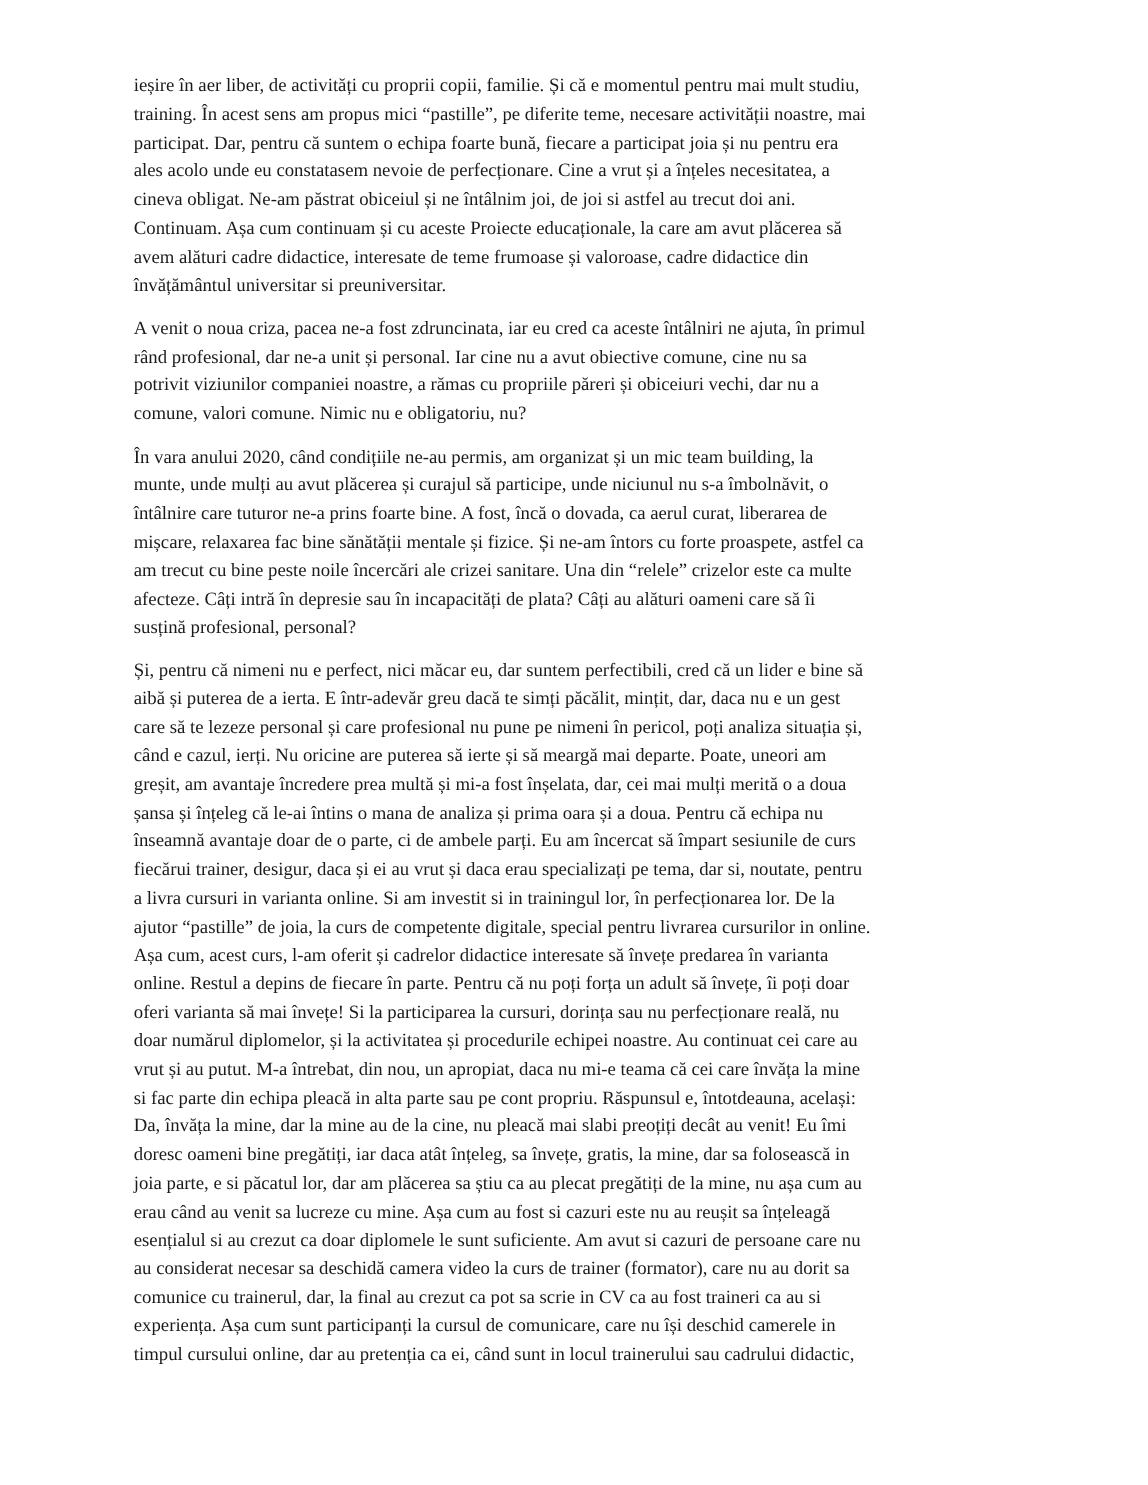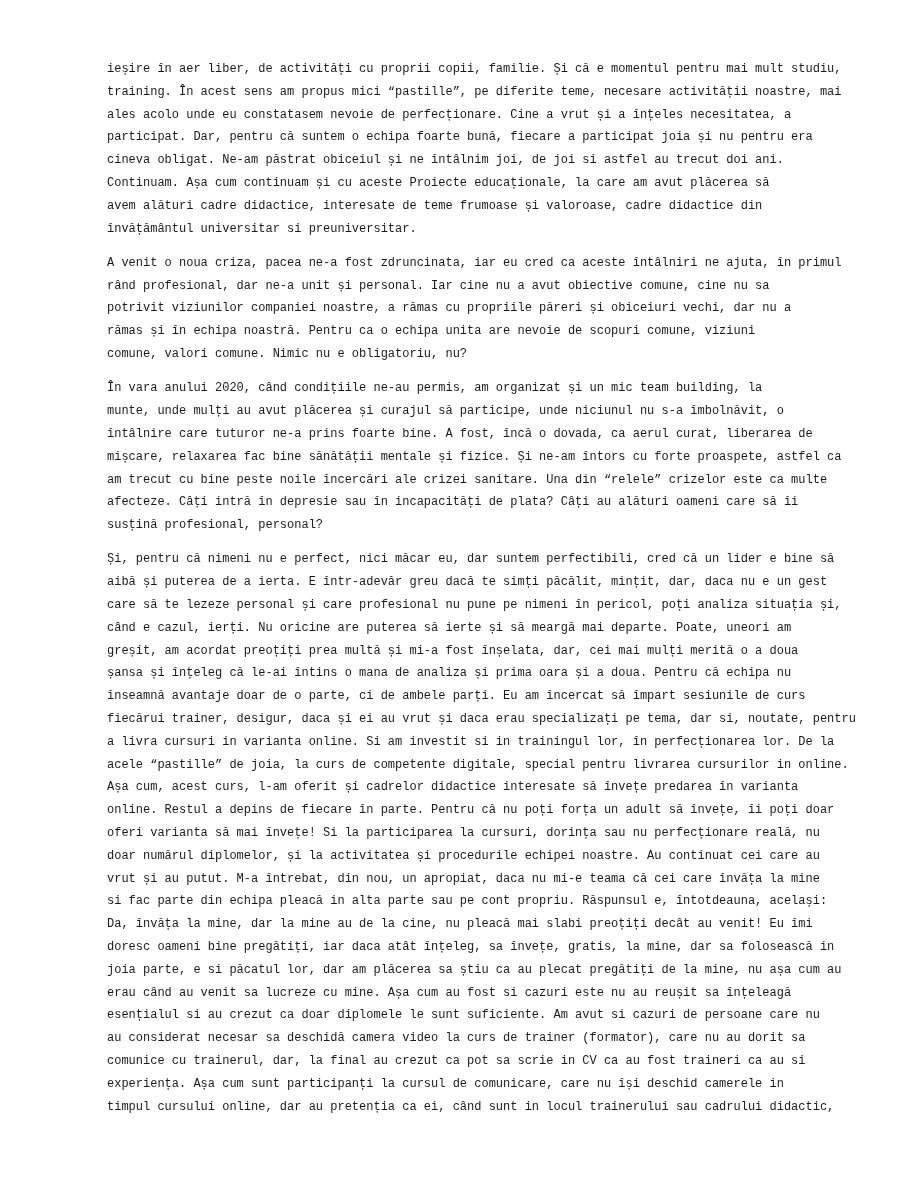--- a/index.html
+++ b/index.html
@@ -11,75 +11,74 @@
     width: 918px;
     height: 1188px;
     overflow: hidden;
     position: relative;
   }
   .page {
     position: absolute;
     left: 107px;
     top: 58px;
     width: 720px;
-    font-family: Liberation Mono, monospace;
-    font-size: 12px;
+    font-family: Liberation Serif, serif;
+    font-size: 15px;
     line-height: 22.8px;
     color: #1a1a1a;
   }
   .para {
     margin: 0 0 11.5px 0;
     white-space: normal;
   }
   .line {
     display: block;
     white-space: nowrap;
   }
 </style>
 </head>
 <body>
 
 <div class="page">
   <p class="para">
     <span class="line">ieșire în aer liber, de activități cu proprii copii, familie. Și că e momentul pentru mai mult studiu,</span>
     <span class="line">training. În acest sens am propus mici “pastille”, pe diferite teme, necesare activității noastre, mai</span>
+    <span class="line">participat. Dar, pentru că suntem o echipa foarte bună, fiecare a participat joia și nu pentru era</span>
     <span class="line">ales acolo unde eu constatasem nevoie de perfecționare. Cine a vrut și a înțeles necesitatea, a</span>
-    <span class="line">participat. Dar, pentru că suntem o echipa foarte bună, fiecare a participat joia și nu pentru era</span>
     <span class="line">cineva obligat. Ne-am păstrat obiceiul și ne întâlnim joi, de joi si astfel au trecut doi ani.</span>
     <span class="line">Continuam. Așa cum continuam și cu aceste Proiecte educaționale, la care am avut plăcerea să</span>
     <span class="line">avem alături cadre didactice, interesate de teme frumoase și valoroase, cadre didactice din</span>
     <span class="line">învățământul universitar si preuniversitar.</span>
   </p>
   <p class="para">
     <span class="line">A venit o noua criza, pacea ne-a fost zdruncinata, iar eu cred ca aceste întâlniri ne ajuta, în primul</span>
     <span class="line">rând profesional, dar ne-a unit și personal. Iar cine nu a avut obiective comune, cine nu sa</span>
     <span class="line">potrivit viziunilor companiei noastre, a rămas cu propriile păreri și obiceiuri vechi, dar nu a</span>
-    <span class="line">rămas și în echipa noastră. Pentru ca o echipa unita are nevoie de scopuri comune, viziuni</span>
     <span class="line">comune, valori comune. Nimic nu e obligatoriu, nu?</span>
   </p>
   <p class="para">
     <span class="line">În vara anului 2020, când condițiile ne-au permis, am organizat și un mic team building, la</span>
     <span class="line">munte, unde mulți au avut plăcerea și curajul să participe, unde niciunul nu s-a îmbolnăvit, o</span>
     <span class="line">întâlnire care  tuturor ne-a prins foarte bine. A fost, încă o dovada, ca aerul curat, liberarea de</span>
     <span class="line">mișcare, relaxarea fac bine sănătății mentale și fizice. Și ne-am întors cu forte proaspete, astfel ca</span>
     <span class="line">am trecut cu bine peste noile încercări ale crizei sanitare. Una din “relele” crizelor este ca multe</span>
     <span class="line">afecteze. Câți intră în depresie sau în incapacități de plata? Câți au alături oameni care să îi</span>
     <span class="line">susțină profesional, personal?</span>
   </p>
   <p class="para">
     <span class="line">Și, pentru că nimeni nu e perfect, nici măcar eu, dar suntem perfectibili, cred că un lider e bine să</span>
     <span class="line">aibă și puterea de a ierta. E într-adevăr greu dacă te simți păcălit, mințit, dar, daca nu e un gest</span>
     <span class="line">care să te lezeze personal și care profesional nu pune pe nimeni în pericol, poți analiza situația și,</span>
     <span class="line">când e cazul, ierți. Nu oricine are puterea să ierte și să meargă mai departe. Poate, uneori am</span>
-    <span class="line">greșit, am acordat preoțiți prea multă și mi-a fost înșelata, dar, cei mai mulți merită o a doua</span>
+    <span class="line">greșit, am avantaje încredere prea multă și mi-a fost înșelata, dar, cei mai mulți merită o a doua</span>
     <span class="line">șansa și înțeleg că le-ai întins o mana de analiza și prima oara și a doua. Pentru că echipa nu</span>
     <span class="line">înseamnă avantaje doar de o parte, ci de ambele parți. Eu am încercat să împart sesiunile de curs</span>
     <span class="line">fiecărui trainer, desigur, daca și ei au vrut și daca erau specializați pe tema, dar si, noutate, pentru</span>
     <span class="line">a livra cursuri in varianta online. Si am investit si in trainingul lor, în perfecționarea lor. De la</span>
-    <span class="line">acele “pastille” de joia, la curs de competente digitale, special pentru livrarea cursurilor in online.</span>
+    <span class="line">ajutor “pastille” de joia, la curs de competente digitale, special pentru livrarea cursurilor in online.</span>
     <span class="line">Așa cum, acest curs, l-am oferit și cadrelor didactice interesate să învețe predarea în varianta</span>
     <span class="line">online. Restul a depins de fiecare în parte. Pentru că nu poți forța un adult să învețe, îi poți doar</span>
     <span class="line">oferi varianta să mai învețe! Si la participarea la cursuri, dorința sau nu perfecționare reală, nu</span>
     <span class="line">doar numărul diplomelor, și la activitatea și procedurile echipei noastre. Au continuat cei care au</span>
     <span class="line">vrut și au putut. M-a întrebat, din nou, un apropiat, daca nu mi-e teama că cei care învăța la mine</span>
     <span class="line">si fac parte din echipa pleacă in alta parte sau pe cont propriu. Răspunsul e, întotdeauna, același:</span>
     <span class="line">Da, învăța la mine, dar la mine au de la cine, nu pleacă mai slabi preoțiți decât au venit! Eu îmi</span>
     <span class="line">doresc oameni bine pregătiți, iar daca atât înțeleg, sa învețe, gratis, la mine, dar sa folosească in</span>
     <span class="line">joia parte, e si păcatul lor, dar am plăcerea sa știu ca au plecat pregătiți de la mine, nu așa cum au</span>
     <span class="line">erau când au venit sa lucreze cu mine. Așa cum au fost si cazuri este nu au reușit sa înțeleagă</span>

